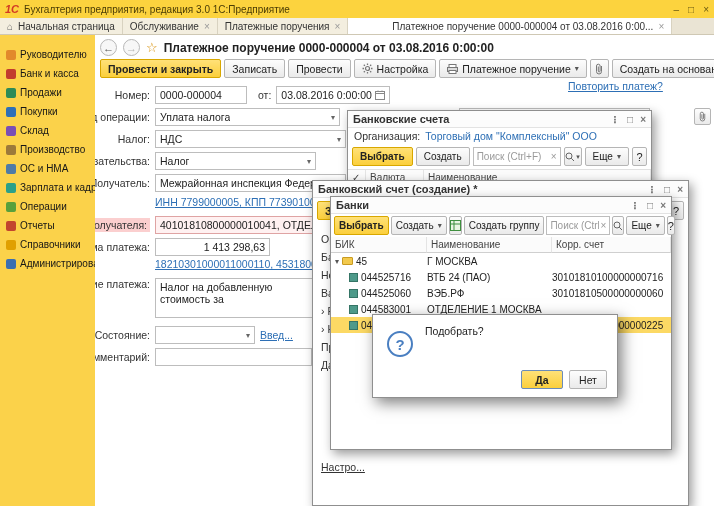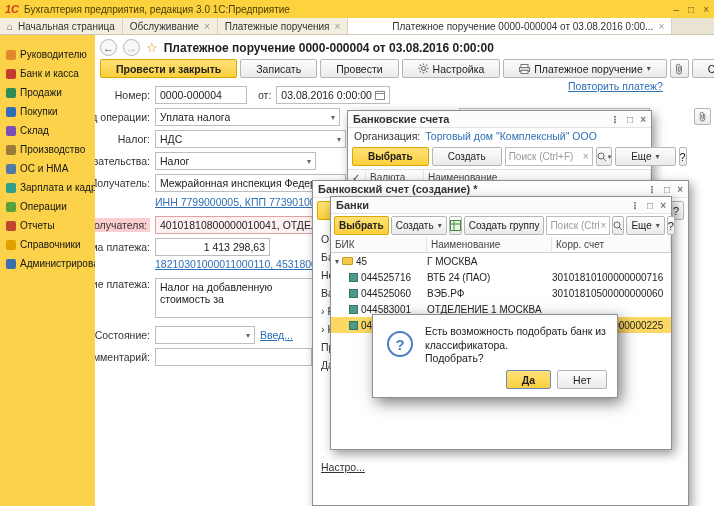--- a/index.html
+++ b/index.html
@@ -32,21 +32,21 @@
 .side-item:nth-child(6) .sicon{background:#9c7a3a;}
 .side-item:nth-child(7) .sicon{background:#4f7ba6;}
 .side-item:nth-child(8) .sicon{background:#2ca089;}
 .side-item:nth-child(9) .sicon{background:#58a03c;}
 .side-item:nth-child(10) .sicon{background:#c2452e;}
 .side-item:nth-child(11) .sicon{background:#e0a000;}
 .side-item:nth-child(12) .sicon{background:#3b6fb0;}
 .side-item:nth-child(13) .sicon{background:#8a8a8a;}
 
 
-.btn{height:19px;padding:0 15px;background:linear-gradient(#fdfdfd,#eaeaea);border:1px solid #b5b5b5;border-radius:2px;font-size:10.5px;display:inline-flex;align-items:center;gap:4px;color:#222;cursor:pointer;white-space:nowrap;}
+.btn{height:19px;padding:0 7px;background:linear-gradient(#fdfdfd,#eaeaea);border:1px solid #b5b5b5;border-radius:2px;font-size:10.5px;display:inline-flex;align-items:center;gap:4px;color:#222;cursor:pointer;white-space:nowrap;}
 .btn .dd{font-size:8px;color:#555;}
 .btn-primary{background:linear-gradient(#ffe178,#fbcf3c);border-color:#d8a700;font-weight:bold;}
 .icon-btn{width:19px;height:19px;border:1px solid #b5b5b5;border-radius:2px;background:linear-gradient(#fdfdfd,#eaeaea);display:inline-flex;align-items:center;justify-content:center;gap:1px;cursor:pointer;}
 .circle-btn{width:17px;height:17px;border:1px solid #b7b7b7;border-radius:50%;background:#f7f7f7;color:#555;display:flex;align-items:center;justify-content:center;font-size:11px;cursor:pointer;}
 .circle-btn.dim{color:#b5b5b5;}
 .link{color:#2d6fb5;text-decoration:underline;cursor:pointer;}
 .field{height:18px;border:1px solid #bdbdbd;background:#fff;font-size:10.5px;padding:0 4px;display:flex;align-items:center;gap:3px;overflow:hidden;}
 .field span{white-space:nowrap;overflow:hidden;}
 .field .dd{margin-left:auto;font-size:8px;color:#666;flex:none;}
 .field.num{justify-content:flex-end;}
@@ -464,21 +464,20 @@
           <span>044525225</span>
         </span>
       <span class="b-name"></span>
       <span class="b-corr">30101810400000000225</span>
     </div>
   </div>
 
   <div class="window" style="left:372px;top:314px;width:246px;height:84px;z-index:40;box-shadow:4px 5px 14px rgba(0,0,0,.5);">
     <div class="q-ico" style="position:absolute;left:14px;top:16px;">?</div>
     <div style="position:absolute;left:52px;top:10px;width:184px;font-size:10.5px;line-height:1.3;color:#222;">
-      <div>Есть возможность подобрать банк из классификатора.</div>
       <div>Подобрать?</div>
     </div>
     <div style="position:absolute;right:10px;bottom:8px;display:flex;gap:6px;">
       <span class="btn btn-primary" style="min-width:42px;justify-content:center;border-color:#6b8cba;">Да</span>
       <span class="btn" style="min-width:38px;justify-content:center;">Нет</span>
     </div>
   </div>
 
 </div>
 

